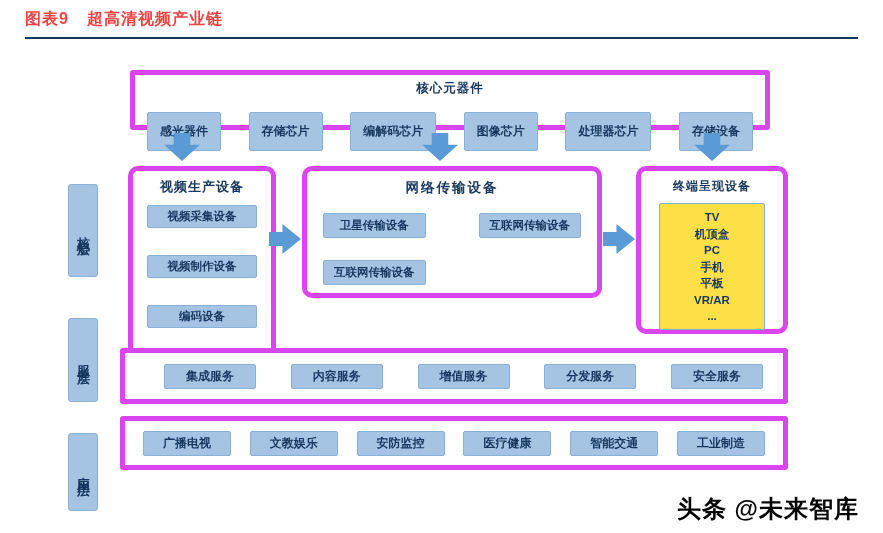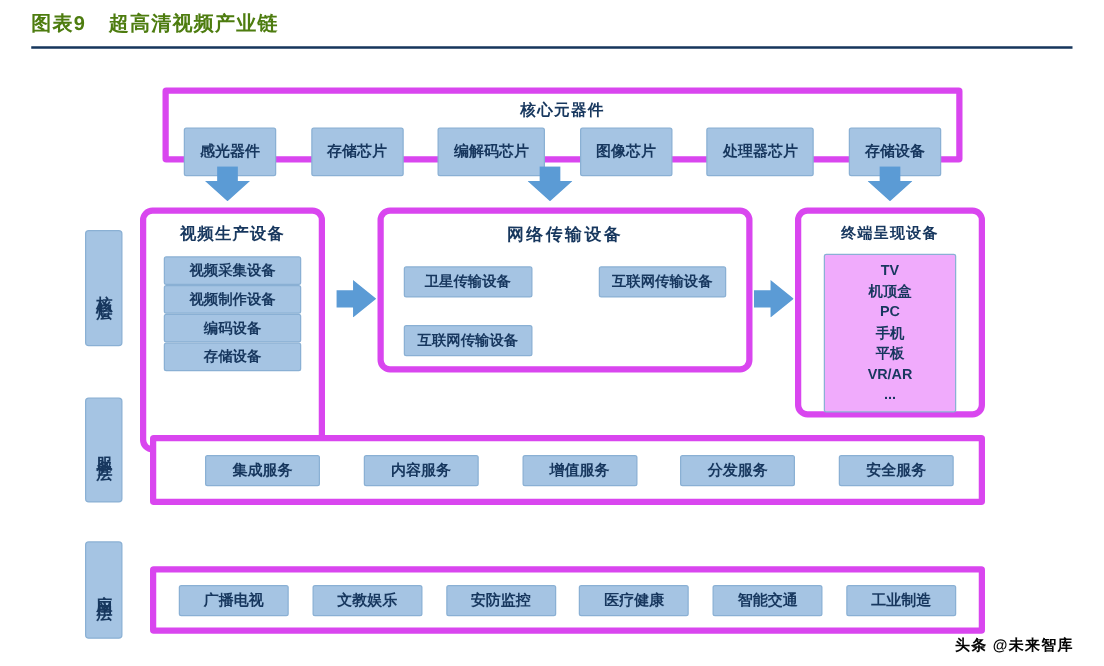--- a/index.html
+++ b/index.html
@@ -1,21 +1,21 @@
 <!DOCTYPE html>
 <html><head>
 <meta charset="utf-8">
 <style>
   * { margin:0; padding:0; box-sizing:border-box; }
   html,body { background:#ffffff; }
   .page {
     position:relative; width:883px; height:533px; background:#ffffff;
     font-family:"Liberation Sans","DejaVu Sans",sans-serif; overflow:hidden;
   }
-  .fig-title { position:absolute; left:25px; top:9px; font-size:16px; font-weight:bold; color:#4d7c0f; letter-spacing:1px; }
+  .fig-title { position:absolute; left:25px; top:9px; font-size:16px; font-weight:bold; color:#ef4444; letter-spacing:1px; }
   .fig-title .fig-label { margin-right:18px; }
   .title-rule { position:absolute; left:25px; top:37px; width:833px; height:2px; background:#16365c; }
 
   .container { position:absolute; background:#ffffff; border:5px solid #d946ef; }
   .rounded { border-radius:10px; }
   .group-title { text-align:center; font-weight:bold; color:#17375e; }
 
   .chip {
     background:#a5c4e3; border:1px solid #8ab0d4; border-radius:2px;
     color:#17375e; font-weight:bold; display:flex; align-items:center;
@@ -30,71 +30,71 @@
     display:flex; align-items:center; justify-content:center;
   }
   .tab-core { top:184px; height:93px; }
   .tab-service { top:318px; height:84px; }
   .tab-application { top:433px; height:78px; }
 
   
   .core-components { left:130px; top:70px; width:640px; height:60px; border-radius:3px; }
   .cc-title { padding-top:5px; font-size:12.5px; letter-spacing:1px; }
   .cc-row { display:flex; justify-content:space-between; align-items:center; padding:5px 12px 0; }
-  .cc-row .chip { height:39px; padding:0 12px; font-size:12px; }
+  .cc-row .chip { height:39px; padding:0 12px; font-size:12px;margin-top:10px; }
 
   
   .arrow-down {
     position:absolute; width:36px; height:28px; background:#5b9bd5;
     clip-path:polygon(27% 0, 73% 0, 73% 42%, 100% 42%, 50% 100%, 0 42%, 27% 42%);
   }
   .ad-1 { left:164px; top:133px; }
   .ad-2 { left:422px; top:133px; }
   .ad-3 { left:694px; top:133px; }
   .arrow-right {
     position:absolute; width:32px; height:30px; background:#5b9bd5;
     clip-path:polygon(0 27%, 42% 27%, 42% 0, 100% 50%, 42% 100%, 42% 73%, 0 73%);
   }
   .ar-1 { left:269px; top:224px; }
   .ar-2 { left:603px; top:224px; }
 
   
-  .production { left:112px; top:166px; width:148px; height:196px; }
+  .production { left:128px; top:166px; width:148px; height:196px; }
   .production .group-title { padding-top:7px; font-size:13px; letter-spacing:1px; }
-  .prod-col { display:flex; flex-direction:column; gap:0; margin:9px 14px 0; }
+  .prod-col { display:flex; flex-direction:column; gap:27px; margin:9px 14px 0; }
   .prod-col .chip { height:23px; font-size:11.5px; }
 
   
   .transmission { left:302px; top:166px; width:300px; height:132px; }
   .transmission .group-title { padding-top:8px; font-size:13.5px; letter-spacing:2px; }
   .trans-grid { display:grid; grid-template-columns:auto auto; justify-content:space-between; row-gap:22px; margin:16px 16px 0; }
   .trans-grid .chip { height:25px; padding:0 10px; font-size:11.5px; }
 
   
   .terminal { left:636px; top:166px; width:152px; height:168px; }
   .terminal .group-title { padding-top:7px; font-size:12px; letter-spacing:1px; }
   .terminal-box {
-    margin:8px 18px 0; background:#f0abfc; border:1px solid #8ab0d4; border-radius:2px;
+    margin:8px 18px 0; background:#fde047; border:1px solid #8ab0d4; border-radius:2px;
     padding:5px 0 4px; display:flex; flex-direction:column; align-items:center;
   }
   .terminal-box .tline { font-size:11.5px; font-weight:bold; color:#17375e; line-height:16.5px; }
 
   
   .services {
     left:120px; top:348px; width:668px; height:56px; border-radius:3px;
     display:flex; align-items:center; justify-content:space-between; padding:0 20px;
   }
   .services .chip { min-width:92px; height:25px; font-size:12px; padding:0 8px;margin-left:19px; }
   .applications {
-    left:120px; top:453px; width:668px; height:54px; border-radius:3px;
+    left:120px; top:416px; width:668px; height:54px; border-radius:3px;
     display:flex; align-items:center; justify-content:space-between; padding:12px 18px;
   }
   .applications .chip { min-width:88px; height:25px; font-size:12px; padding:0 8px; }
 
-  .watermark { position:absolute; right:24px; bottom:8px; font-size:12px; font-weight:bold; color:#050505; letter-spacing:1px; }
+  .watermark { position:absolute; right:24px; bottom:8px; font-size:24px; font-weight:bold; color:#050505; letter-spacing:1px; }
 </style>
 </head>
 <body>
 
 <div class="page">
 
   <div class="fig-title">
     <span class="fig-label">图表9</span><span>超高清视频产业链</span>
   </div>
   <div class="title-rule"></div>

